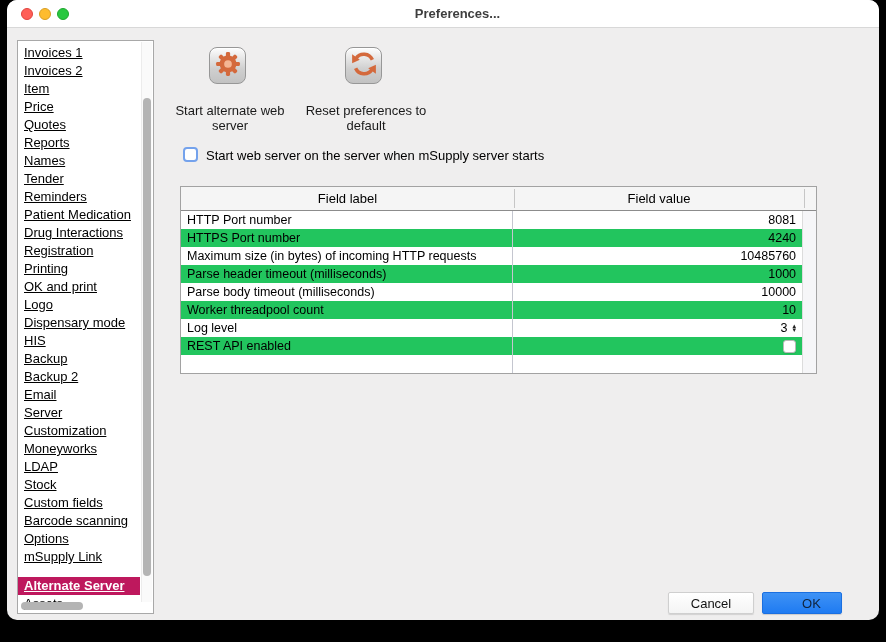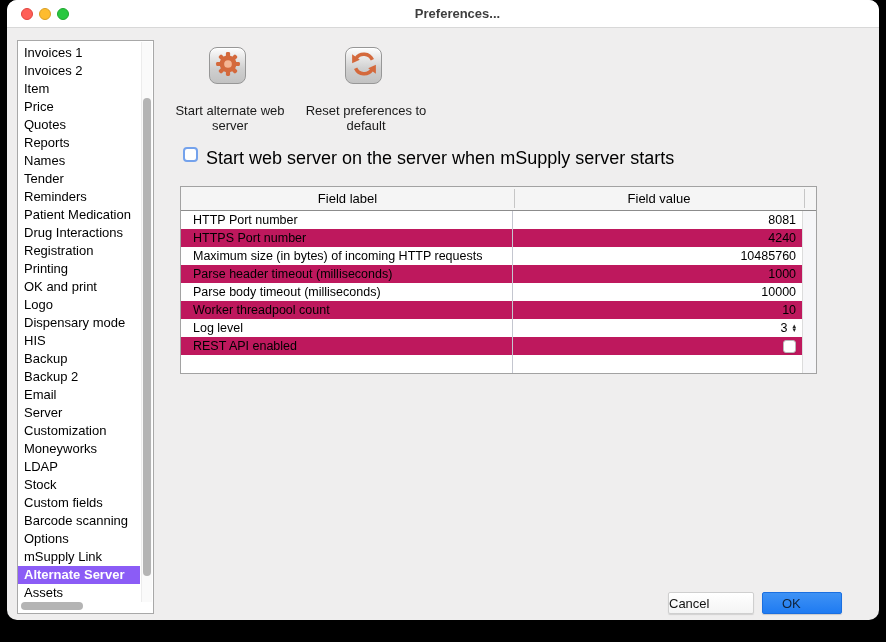--- a/index.html
+++ b/index.html
@@ -18,22 +18,22 @@
   .tl { position: absolute; top: 8px; width: 12px; height: 12px; border-radius: 50%; }
   .tl.red    { left: 14px; background: #ff5f57; border: 0.5px solid #e0443e; }
   .tl.yellow { left: 32px; background: #febc2e; border: 0.5px solid #d89e24; }
   .tl.green  { left: 50px; background: #28c840; border: 0.5px solid #1fa82f; }
 
   
   .sidebar-frame { position: absolute; left: 10px; top: 40px; width: 137px; height: 574px;
     background: #ffffff; border: 1px solid #a8a8a8; }
   .side-list { position: absolute; inset: 0; padding-top: 3px; overflow: hidden; }
   .side-item { height: 18px; line-height: 18px; font-size: 13px; color: #000;
-    padding-left: 6px; margin-right: 13px; white-space: nowrap; overflow: hidden; }
-  .side-item.selected { background: #8b5cf6; color: #fff; font-weight: bold; }
+    padding-left: 6px; margin-right: 13px; white-space: nowrap; overflow: hidden; text-decoration: underline; }
+  .side-item.selected { background: #be185d; color: #fff; font-weight: bold; margin-top: 11px; }
   .vscroll-track { position: absolute; top: 1px; right: 1px; width: 11px; height: 560px;
     background: #fafafa; border-left: 1px solid #ececec; }
   .vscroll-thumb { position: absolute; top: 56px; right: 1px; width: 8px; height: 478px;
     border-radius: 4px; background: #b4b4b4; }
   .hscroll-thumb { position: absolute; left: 3px; bottom: 3px; width: 62px; height: 8px;
     border-radius: 4px; background: #b4b4b4; }
 
   
   .tool-btn { position: absolute; width: 37px; height: 37px; border-radius: 8px;
     border: 1px solid #979797; background: linear-gradient(#fdfdfd, #cfcfcf 60%, #c2c2c2);
@@ -42,50 +42,50 @@
   #tool-btn-1 { left: 202px; top: 47px; }
   #tool-btn-2 { left: 338px; top: 47px; }
   .tool-label { position: absolute; top: 87px; width: 132px; text-align: center;
     font-size: 13px; line-height: 15px; color: #1a1a1a; margin-top: 16px; }
   #tool-label-1 { left: 157px; }
   #tool-label-2 { left: 293px; }
 
   
   .web-checkbox { position: absolute; left: 176px; top: 147px; width: 15px; height: 15px;
     border: 2px solid #74a2ec; border-radius: 4px; background: #fff; }
-  .web-check-label { position: absolute; left: 199px; top: 148px; font-size: 18px; color: #000; }
+  .web-check-label { position: absolute; left: 199px; top: 148px; font-size: 13px; color: #000; }
 
   
   .pref-table { position: absolute; left: 173px; top: 186px; width: 637px;
     background: #fff; border: 1px solid #a2a2a2; }
   .thead { position: relative; height: 24px; background: #f5f5f5;
     border-bottom: 1px solid #8c8c8c; }
   .th { position: absolute; top: 0; height: 24px; line-height: 24px; text-align: center;
     font-size: 13px; color: #000; }
   .th1 { left: 0; width: 333px; }
   .th2 { left: 333px; width: 290px; }
   .hdiv { position: absolute; top: 2px; bottom: 2px; width: 1px; background: #c6c6c6; }
   .hdiv1 { left: 333px; } .hdiv2 { left: 623px; }
   .trow { display: flex; height: 18px; background: #fff; }
-  .trow.stripe { background: #be185d; }
-  .cell-label { width: 333px; font-size: 12.5px; line-height: 18px; padding-left: 12px;
+  .trow.stripe { background: #22c55e; }
+  .cell-label { width: 333px; font-size: 12.5px; line-height: 18px; padding-left: 6px;
     border-right: 1px solid #c4c6cf; white-space: nowrap; overflow: hidden; color: #000; }
   .cell-value { width: 290px; display: flex; align-items: center; justify-content: flex-end;
     padding-right: 6px; font-size: 12.5px; color: #000; }
   .cell-end { width: 14px; background: #f6f6f8; border-left: 1px solid #dcdcdc; }
   .stepper { display: inline-flex; flex-direction: column; align-items: center;
     margin-left: 5px; }
   .stepper span { font-size: 7px; line-height: 4.5px; color: #222; }
   .rest-checkbox { width: 13px; height: 13px; background: #fff;
     border: 1px solid #b9b9b9; border-radius: 3px;
     box-shadow: 0 1px 1px rgba(0,0,0,.08); }
 
   
   .btn { position: absolute; top: 592px; height: 22px; border-radius: 2px;
-    font-size: 13px; line-height: 21px; text-align: left; }
+    font-size: 13px; line-height: 21px; text-align: center; }
   .btn-cancel { left: 661px; width: 86px; background: linear-gradient(#ffffff, #f4f4f4);
     border: 1px solid #cfcfcf; color: #111;
     box-shadow: 0 1px 1px rgba(0,0,0,.12); }
   .btn-ok { left: 755px; width: 80px; background: linear-gradient(#3e92f5, #1f7bf2);
     border: 1px solid #1a6fe0; color: #10233c; font-weight: normal;
     box-shadow: 0 1px 1px rgba(0,0,0,.15); padding-left: 19px; }
 </style>
 </head>
 <body>
 

